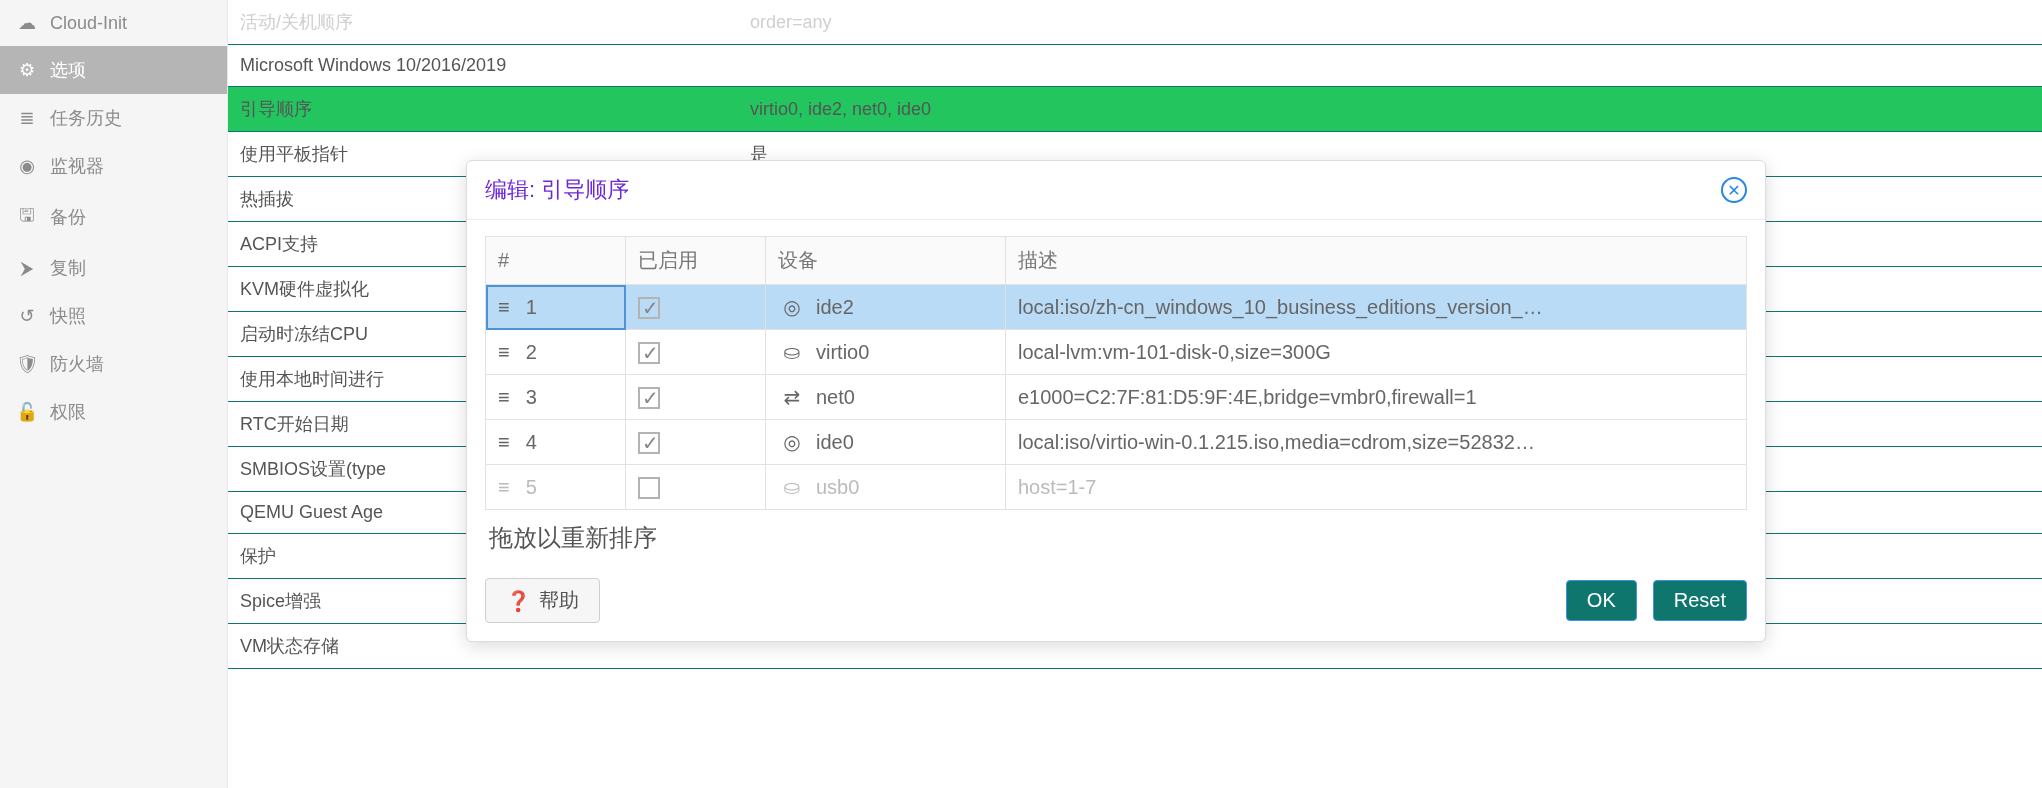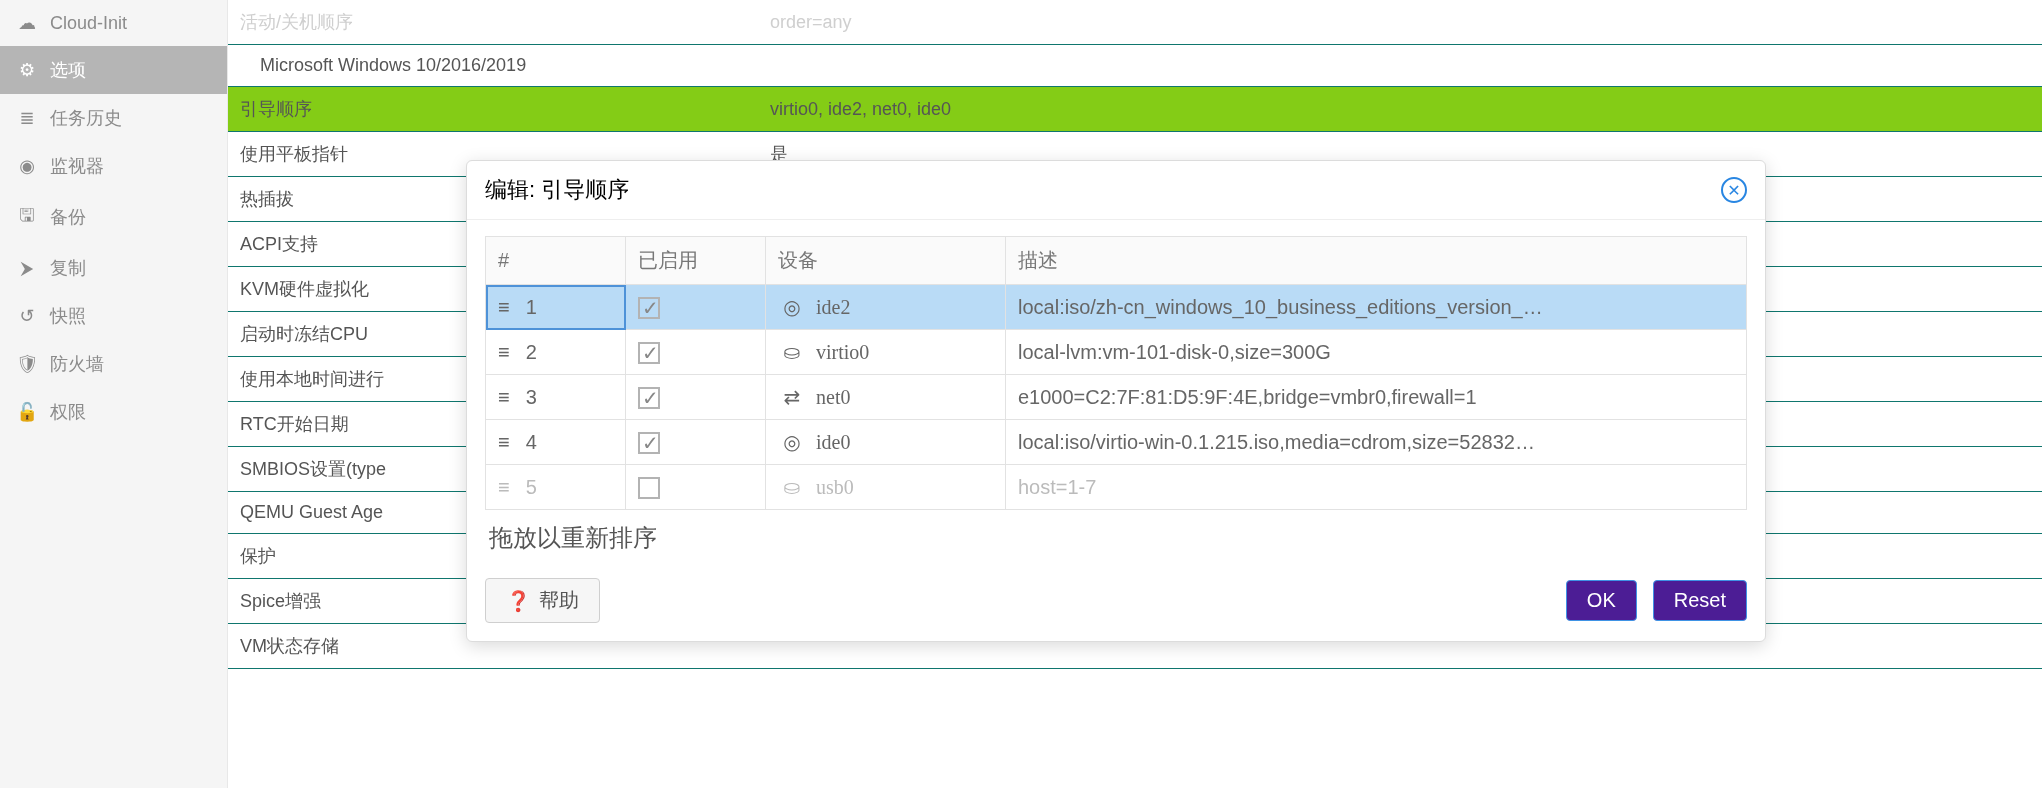--- a/index.html
+++ b/index.html
@@ -42,44 +42,44 @@
       left: 228px; top: 0; right: 0; height: 788px;
       overflow: hidden;
     }
     .prop-row {
       display: flex;
       align-items: center;
       border-bottom: 1px solid #0f766e;
       padding: 10px 12px;
       background: #fff;
     }
-    .prop-row.sel { background: #84cc16; }
+    .prop-row.sel { background: #22c55e; }
     .prop-label { width: 510px; color: #555; }
-    .prop-value { color: #555; margin-left: 20px; }
+    .prop-value { color: #555; }
     .prop-row.fade .prop-label,
     .prop-row.fade .prop-value { color: #cfcfcf; }
 
     
     .dialog {
       position: absolute;
       left: 466px; top: 160px;
       width: 1300px;
       background: #fff;
       border: 1px solid #dcdcdc;
       border-radius: 6px;
       box-shadow: 0 4px 18px rgba(0,0,0,0.15);
     }
     .dialog-header {
       display: flex;
       justify-content: space-between;
       align-items: center;
       padding: 14px 18px 14px 18px;
       border-bottom: 1px solid #eee;
     }
-    .dialog-title { color: #000000; font-size: 22px; }
+    .dialog-title { color: #6d28d9; font-size: 22px; }
     .close-btn {
       width: 26px; height: 26px;
       border: 2px solid #2986e2;
       border-radius: 50%;
       display: flex; align-items: center; justify-content: center;
       color: #2986e2;
       cursor: pointer;
       font-size: 16px;
     }
     .dialog-body { padding: 16px 18px 6px 18px; }
@@ -98,21 +98,21 @@
       vertical-align: middle;
     }
     .grid th { background: #fafafa; color: #777; }
     .grid tr.selrow td { background: #b9dbf6; }
     .grid tr.selrow td:first-child {
       outline: 2px solid #4e92d8;
       outline-offset: -2px;
     }
     .col-num { width: 140px; }
     .col-en  { width: 140px; text-align: center; }
-    .col-dev { width: 240px; font-family: Liberation Serif, serif; }
+    .col-dev { width: 240px; }
     .col-desc{ }
     .drag-handle { margin-right: 16px; font-weight: bold; }
     .dev-icon { display: inline-block; width: 28px; text-align: center; margin-right: 10px; }
     .cb {
       width: 22px; height: 22px;
       border: 2px solid #b3b3b3;
       display: inline-block;
       position: relative;
       vertical-align: middle;
     }
@@ -136,21 +136,21 @@
       border: 1px solid #cfcfcf;
       background: #f6f6f6;
       padding: 8px 20px;
       border-radius: 4px;
       font-size: 20px;
       cursor: pointer;
       display: inline-flex; align-items: center; gap: 8px;
       color: #555;
     }
     .btn.primary {
-      background: #4c1d95;
+      background: #0f766e;
       border-color: #3f93e5;
       color: #fff;
     }
     .right-btns { display: flex; gap: 16px; }
   </style>
 </head>
 <body>
 
 <div class="sidebar">
   <div class="side-item">

